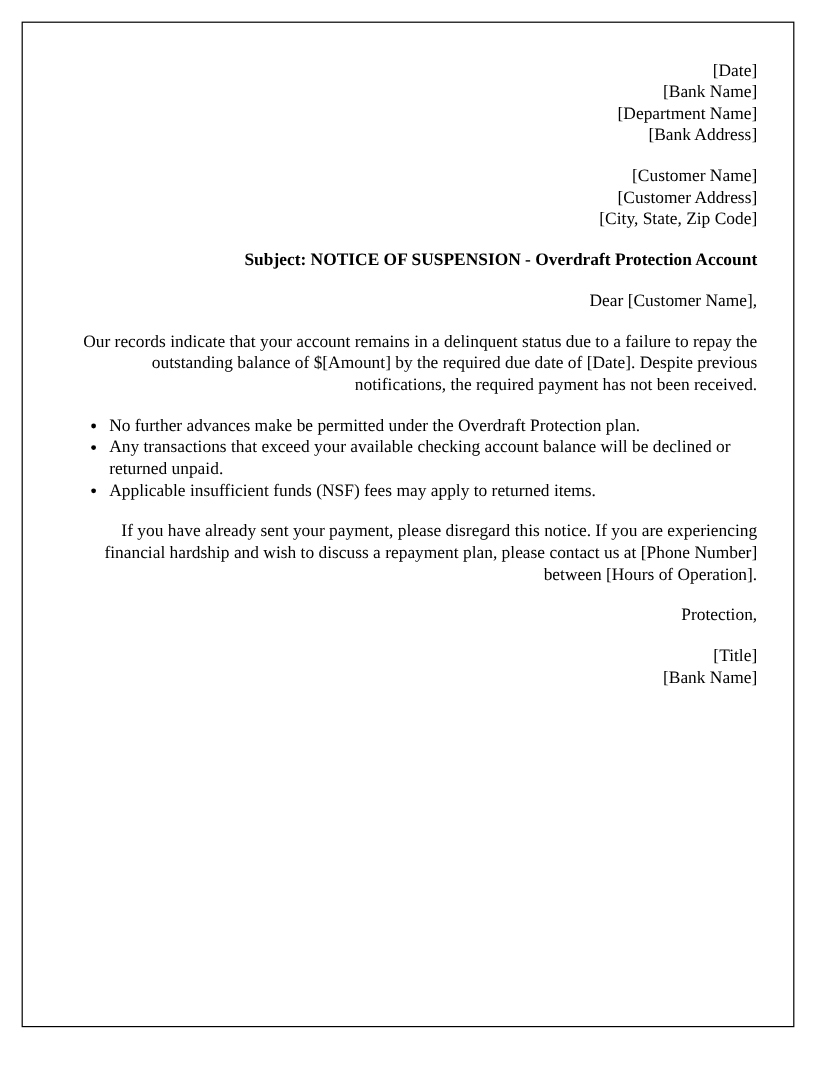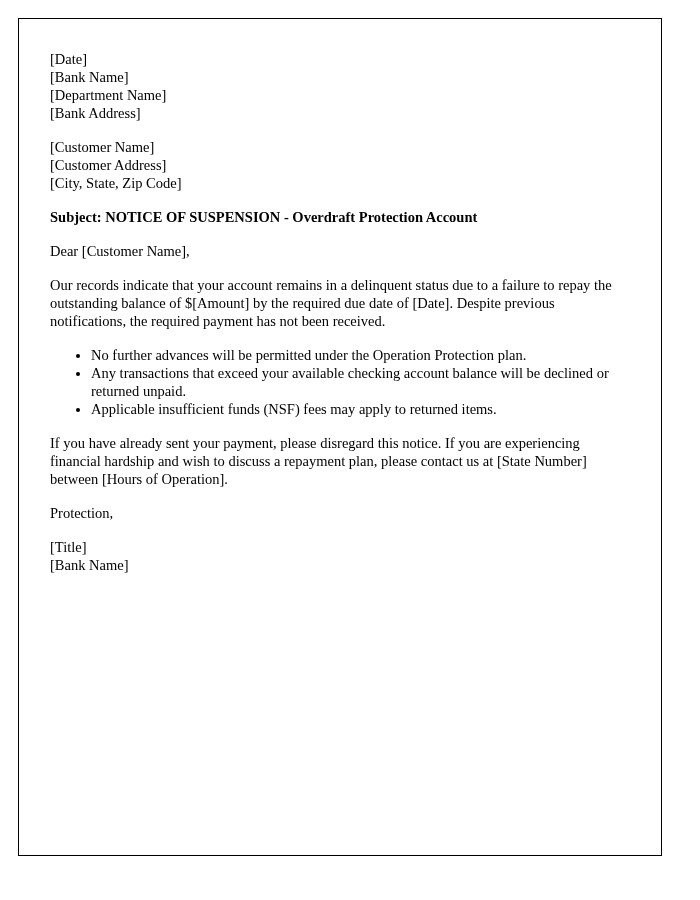--- a/index.html
+++ b/index.html
@@ -22,20 +22,21 @@
     width: 644px;
     height: 838px;
     border: 1px solid #000000;
     box-sizing: border-box;
     padding: 31px 30px 30px 31px;
     font-size: 14.5px;
     line-height: 18px;
   }
   .block {
     margin: 0 0 16px 0;
+    text-align: right;
   }
   .line {
     margin: 0;
   }
   .subject {
     font-weight: bold;
   }
   ul.bullets {
     margin: 0 0 16px 0;
     padding: 0 0 0 41px;
@@ -67,27 +68,27 @@
 
     <div class="block subject">Subject: NOTICE OF SUSPENSION - Overdraft Protection Account</div>
 
     <div class="block">Dear [Customer Name],</div>
 
 
     <div class="block">Our records indicate that your account remains in a delinquent status due to a failure to repay the outstanding balance of $[Amount] by the required due date of [Date]. Despite previous notifications, the required payment has not been received.</div>
 
 
     <ul class="bullets">
-      <li>No further advances will be permitted under the Operation Protection plan.</li>
+      <li>No further advances make be permitted under the Overdraft Protection plan.</li>
       <li>Any transactions that exceed your available checking account balance will be declined or returned unpaid.</li>
       <li>Applicable insufficient funds (NSF) fees may apply to returned items.</li>
     </ul>
 
 
-    <div class="block">If you have already sent your payment, please disregard this notice. If you are experiencing financial hardship and wish to discuss a repayment plan, please contact us at [State Number] between [Hours of Operation].</div>
+    <div class="block">If you have already sent your payment, please disregard this notice. If you are experiencing financial hardship and wish to discuss a repayment plan, please contact us at [Phone Number] between [Hours of Operation].</div>
 
     <div class="block">Protection,</div>
 
     <div class="block">
       <div class="line">[Title]</div>
       <div class="line">[Bank Name]</div>
     </div>
 
   </div>
 </div>

